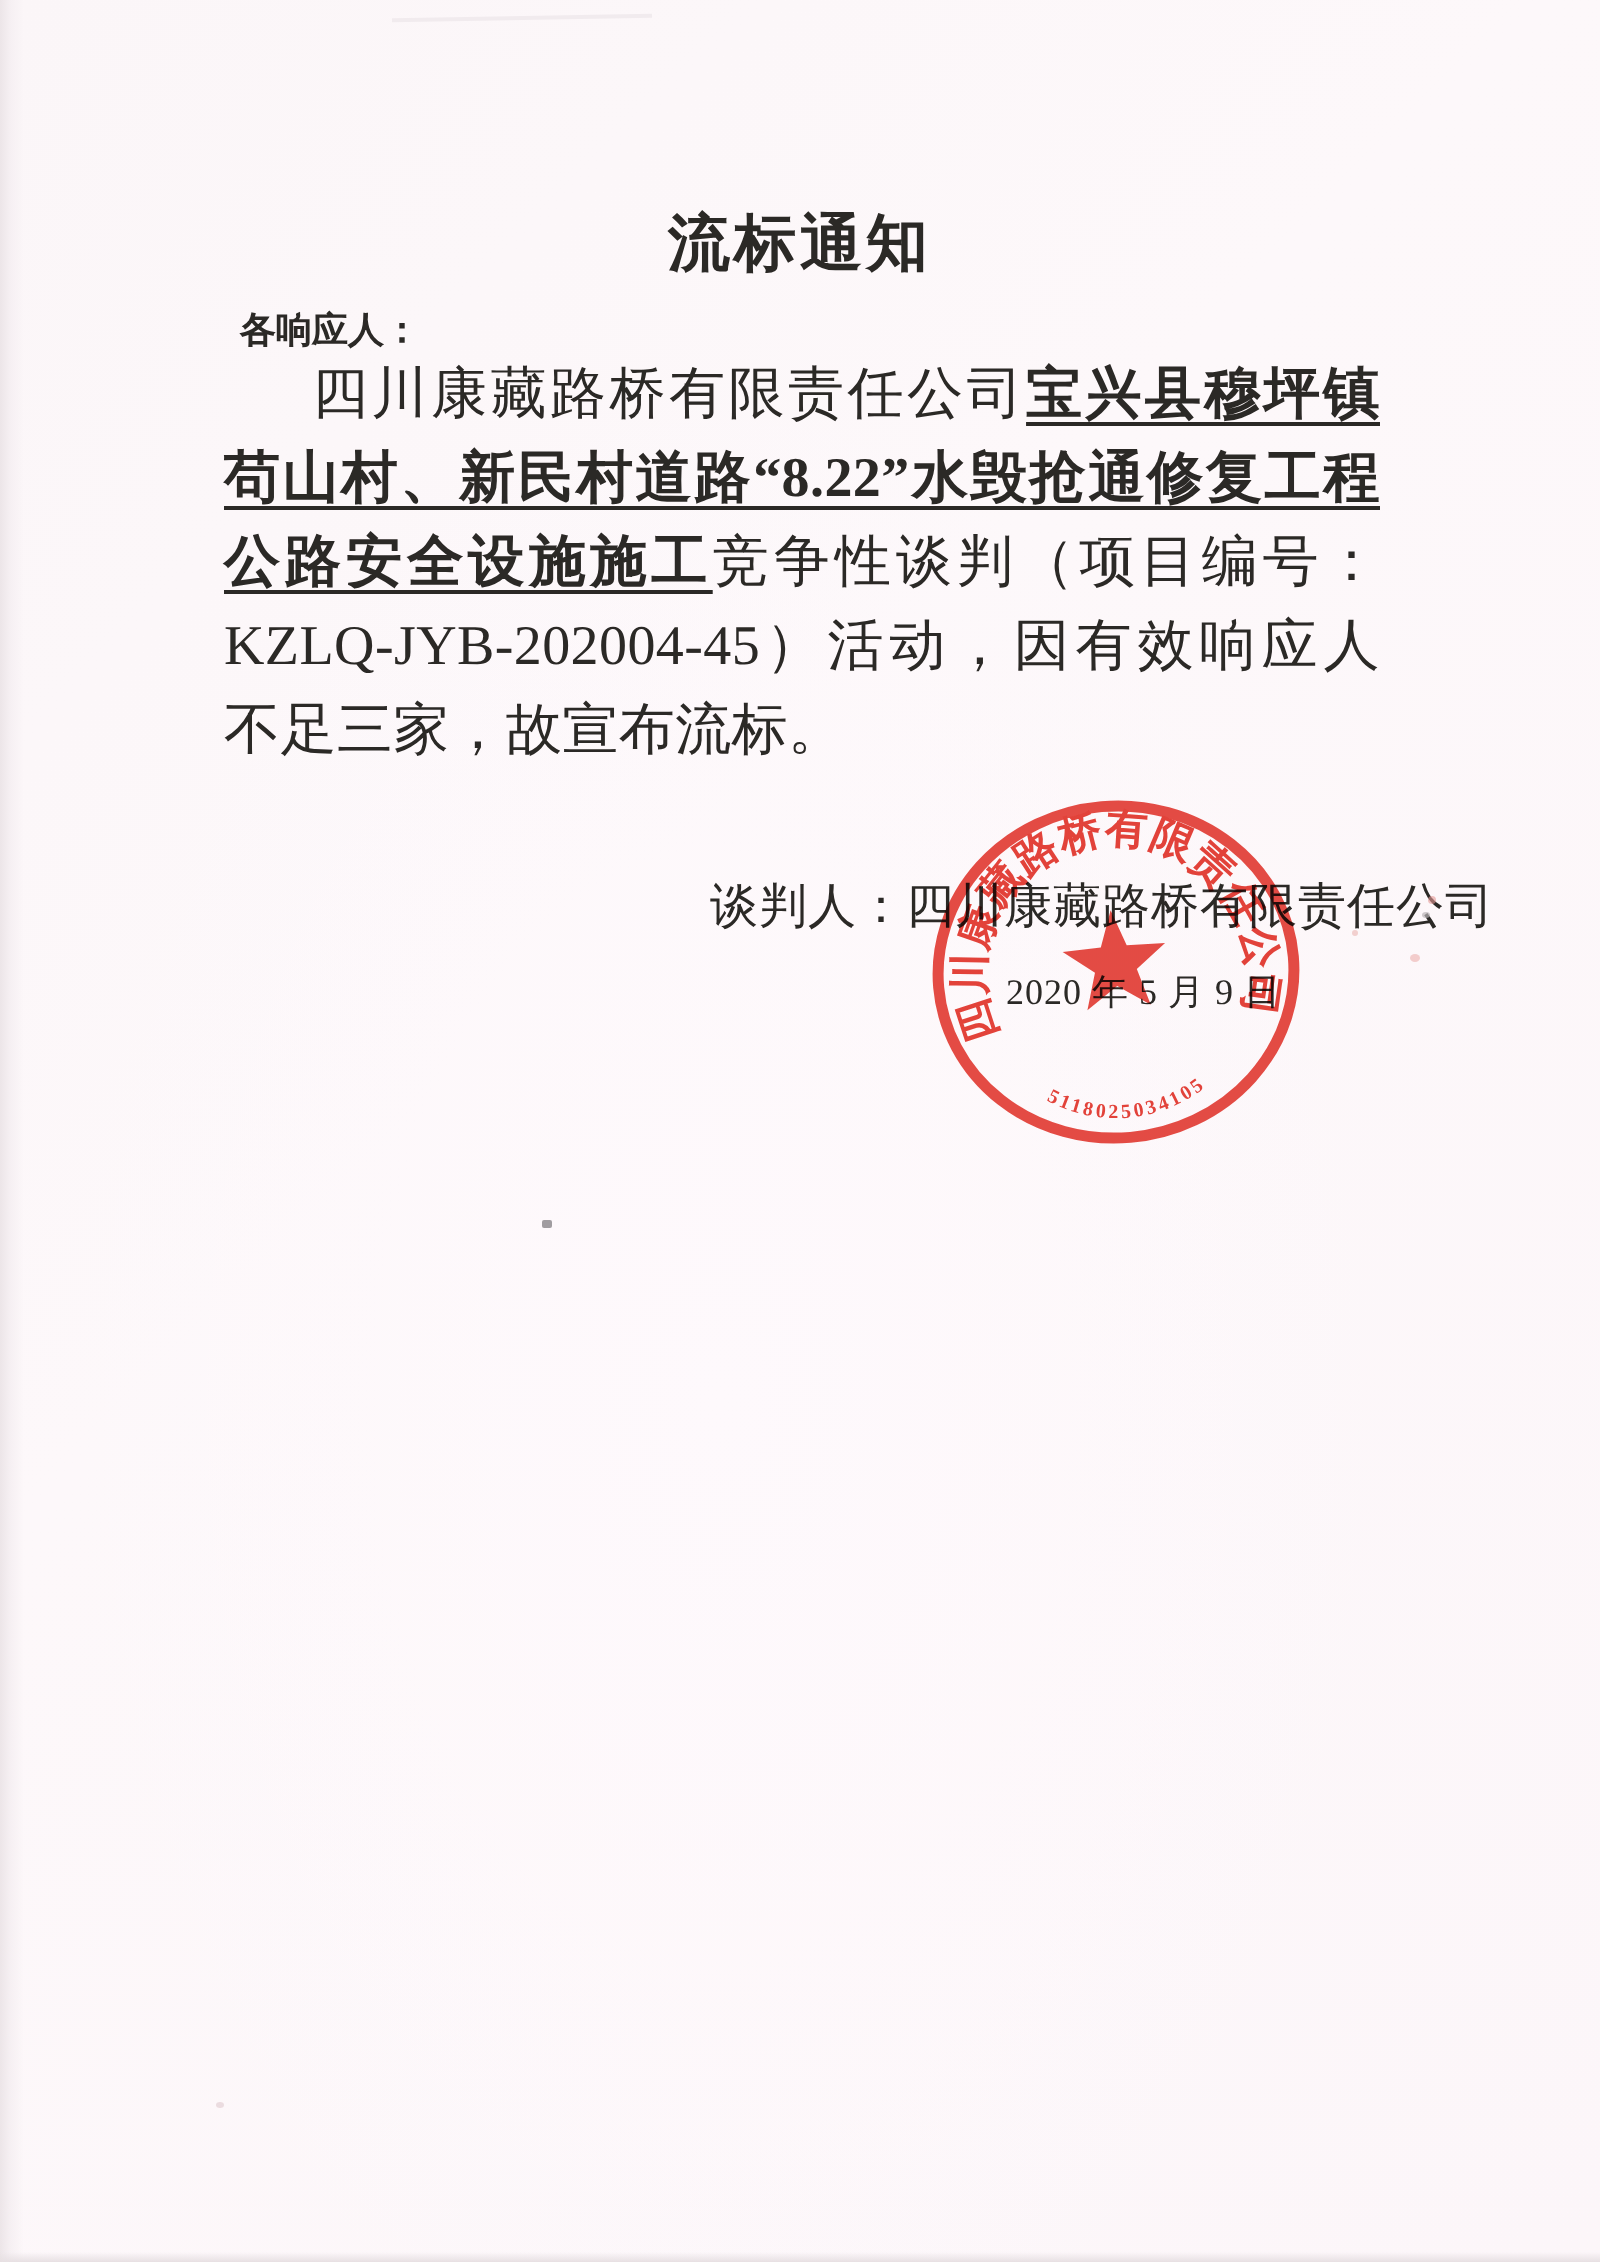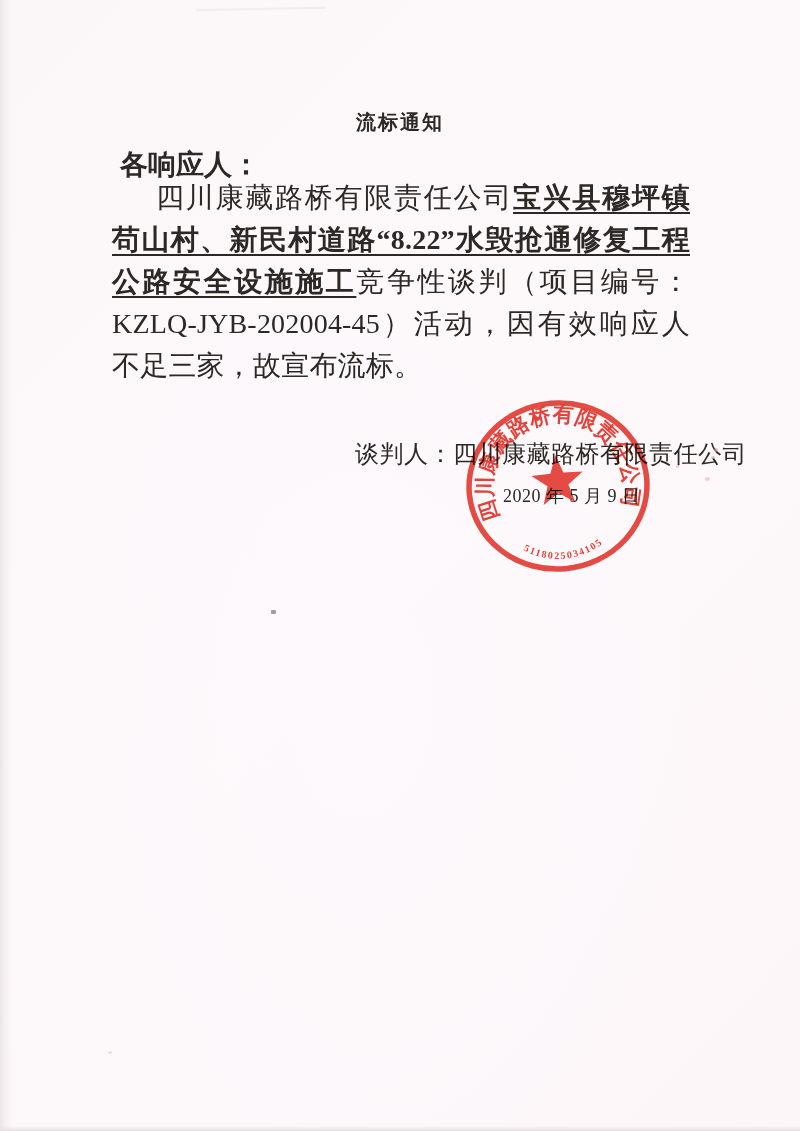--- a/index.html
+++ b/index.html
@@ -30,30 +30,30 @@
   }
   .edge-top-line {
     position: absolute; left: 196px; top: 8px; width: 130px; height: 2px;
     background: #f1ebee; transform: rotate(-1deg);
   }
 
   .doc-title {
     position: absolute;
     top: 106px; left: 0; width: 100%;
     text-align: center;
-    font-size: 20px;
+    font-size: 31px;
     font-weight: 700;
     letter-spacing: 2px;
     line-height: 32px;
   }
 
   .salutation {
     position: absolute;
     top: 150px; left: 120px;
-    font-size: 28px;
+    font-size: 18px;
     font-weight: 700;
     line-height: 30px;
   }
 
   .body-paragraph {
     position: absolute;
     top: 177px; left: 112px;
     width: 578px;
     font-size: 28px;
     line-height: 42px;

